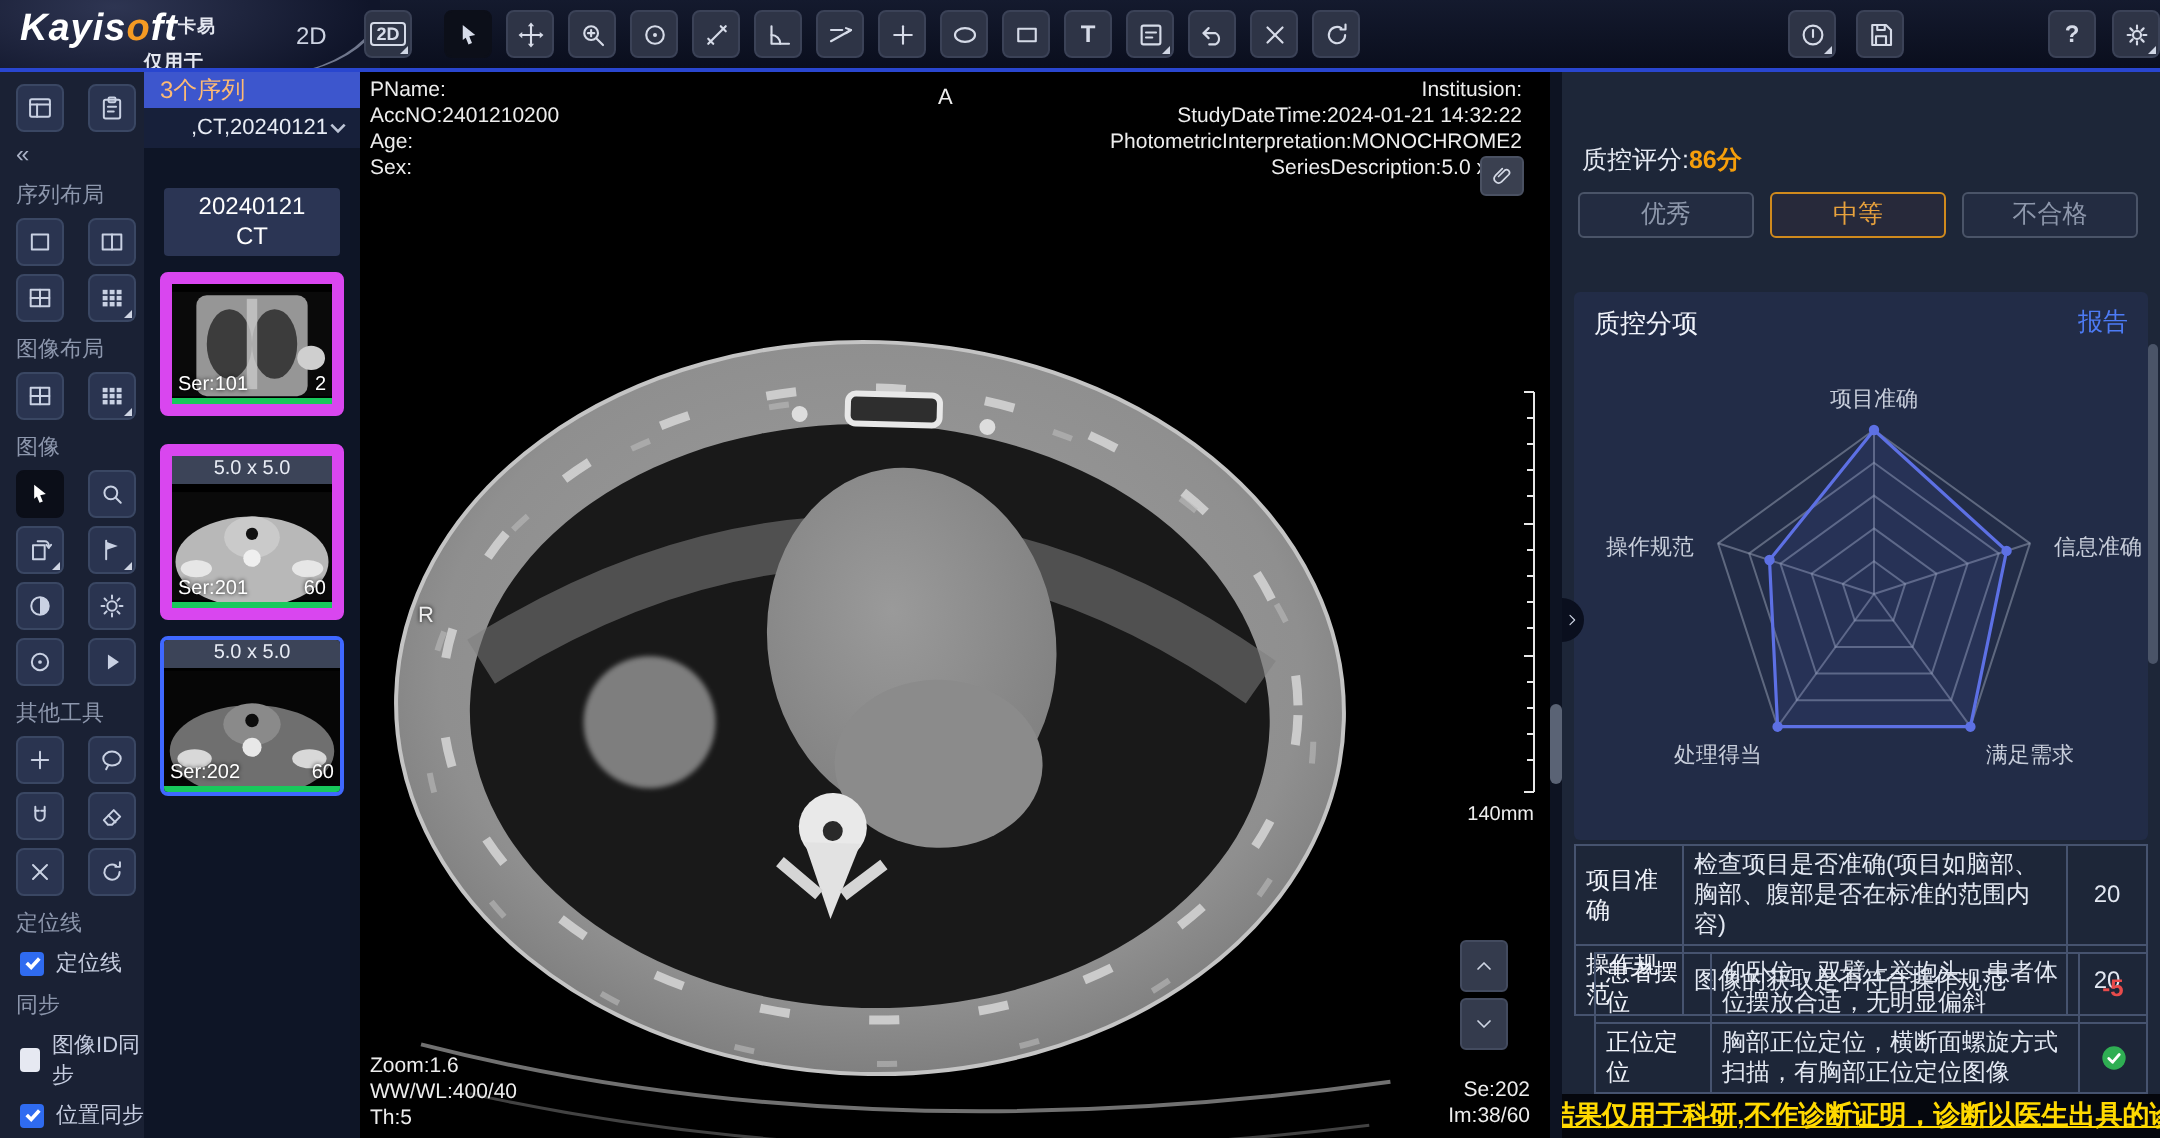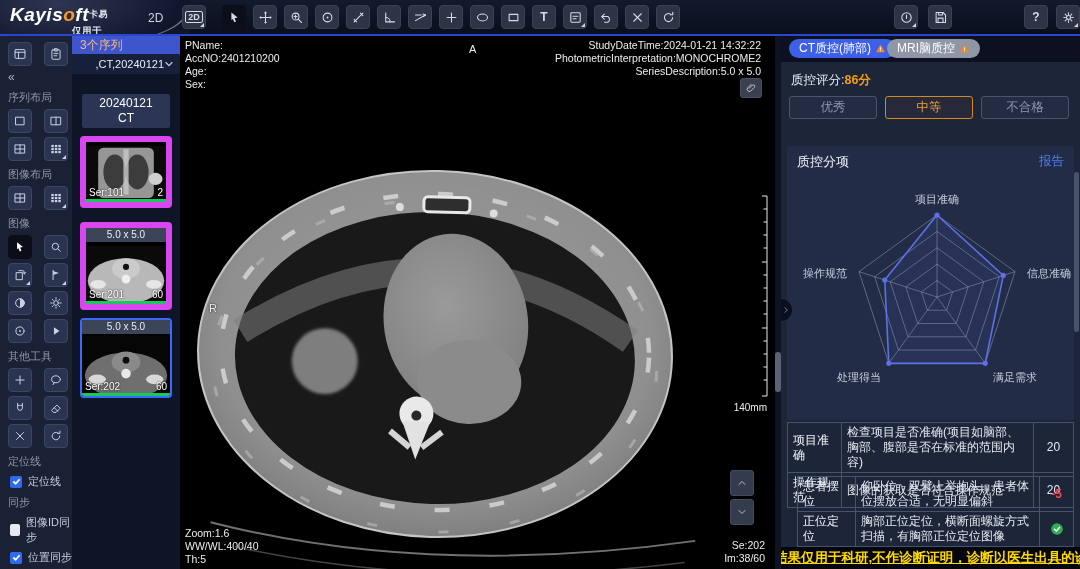--- a/index.html
+++ b/index.html
@@ -585,20 +585,21 @@
       </g>
     </svg>
 
     <div class="ov" id="ov-tl">
       <div>PName:</div>
       <div>AccNO:2401210200</div>
       <div>Age:</div>
       <div>Sex:</div>
     </div>
     <div class="ov" id="ov-tr">
+      <div>Institusion:</div>
       <div>StudyDateTime:2024-01-21 14:32:22</div>
       <div>PhotometricInterpretation:MONOCHROME2</div>
       <div>SeriesDescription:5.0 x 5.0</div>
     </div>
     <div class="ov" id="marker-a">A</div>
     <div class="ov" id="marker-r">R</div>
     <div id="clip-btn">
         <svg viewBox="0 0 24 24" fill="none" stroke="currentColor" stroke-width="1.7" stroke-linecap="round" stroke-linejoin="round">
           <path d="M8.5 12.5 l6.2 -6.2 a3 3 0 0 1 4.2 4.2 l-7.4 7.4 a4.4 4.4 0 0 1 -6.2 -6.2 l7 -7"></path>
         </svg>
@@ -645,42 +646,20 @@
     <div class="ov" id="ov-br">
       <div>Se:202</div>
       <div>Im:38/60</div>
     </div>
   </div>
 
   <div id="vdivider"></div>
   <div id="vscroll-thumb"></div>
 
   <div id="rightpanel">
-    <div id="tabs-strip">
-      <div class="tab-pill active" id="tab-ct">
-        <span>CT质控(肺部)</span>
-        <span class="warn-icon">
-            <svg viewBox="0 0 24 24">
-              <path d="M12 3 L22 20 H2 Z" fill="#f0862c"></path>
-              <line x1="12" y1="9.5" x2="12" y2="15" stroke="#fff" stroke-width="2"></line>
-              <circle cx="12" cy="17.6" r="1.2" fill="#fff"></circle>
-            </svg>
-          </span>
-      </div>
-      <div class="tab-pill" id="tab-mri">
-        <span>MRI脑质控</span>
-        <span class="warn-icon">
-            <svg viewBox="0 0 24 24">
-              <path d="M12 3 L22 20 H2 Z" fill="#f0862c"></path>
-              <line x1="12" y1="9.5" x2="12" y2="15" stroke="#fff" stroke-width="2"></line>
-              <circle cx="12" cy="17.6" r="1.2" fill="#fff"></circle>
-            </svg>
-          </span>
-      </div>
-    </div>
     <div id="score-row">
       <span>质控评分:</span><span id="score-value">86分</span>
     </div>
     <div id="grade-row">
       <div class="grade-btn">优秀</div>
       <div class="grade-btn active">中等</div>
       <div class="grade-btn">不合格</div>
     </div>
 
     <div id="qc-card">

